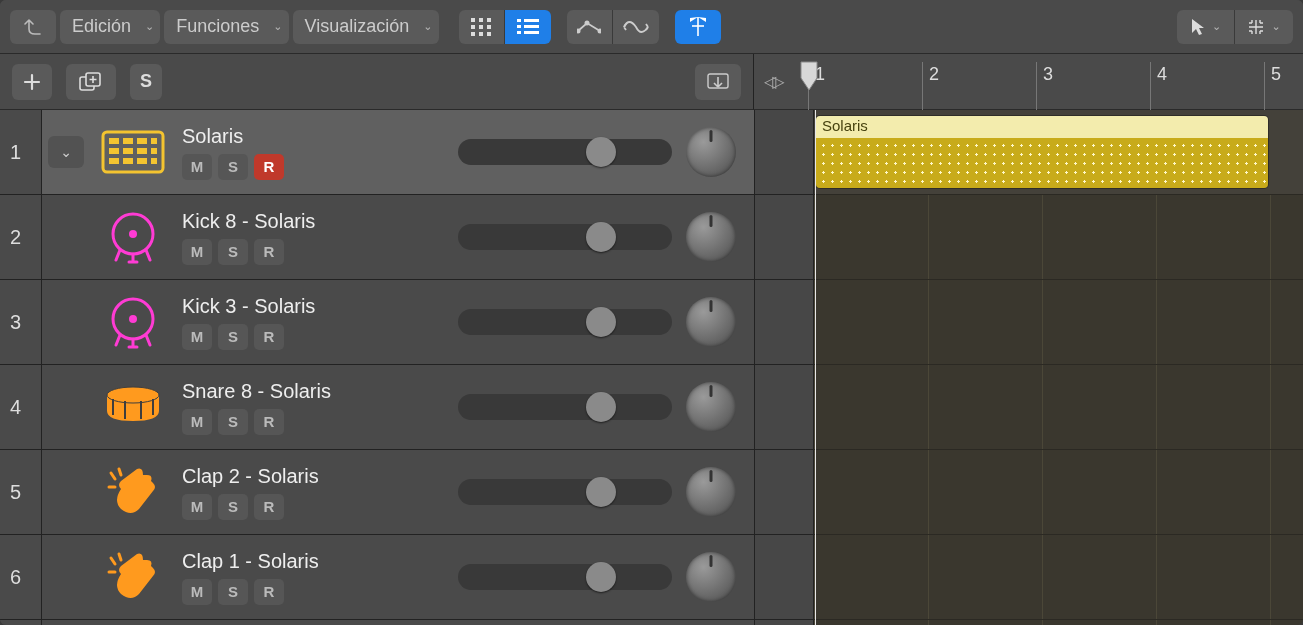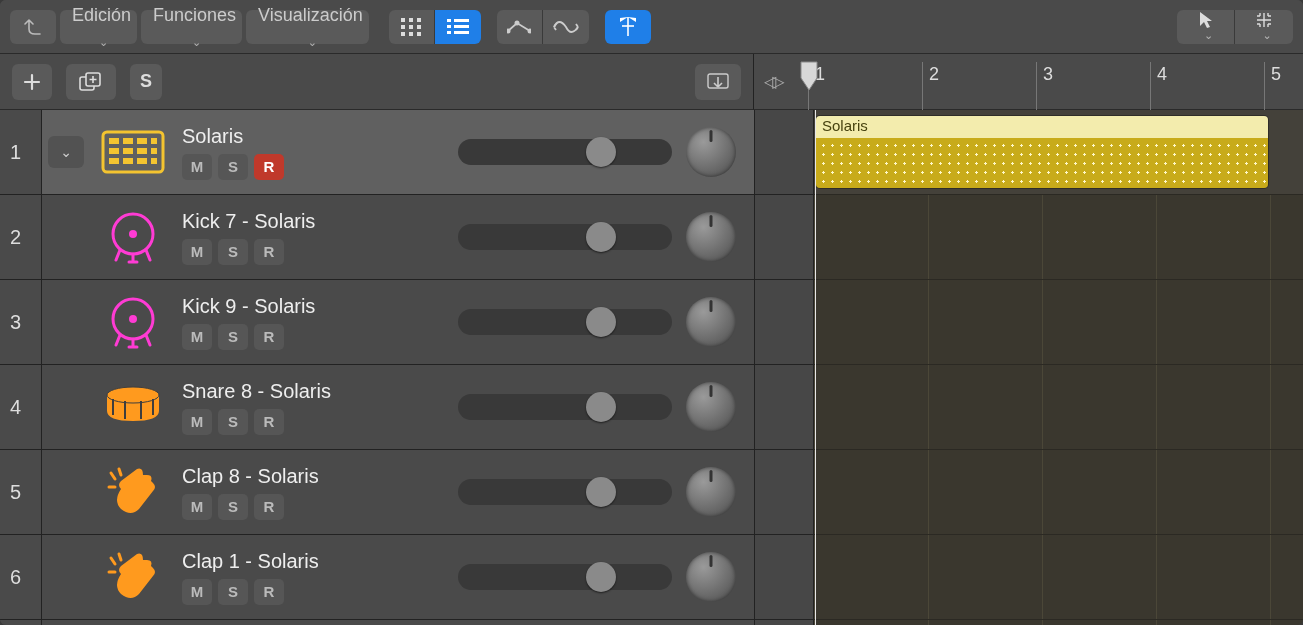--- a/index.html
+++ b/index.html
@@ -35,21 +35,20 @@
     height: 34px;
     min-width: 42px;
     border-radius: 6px;
     background: #5a5a5a;
     display: flex;
     align-items: center;
     justify-content: center;
     padding: 0 12px;
     color: #ccc;
     cursor: default;
-    flex-direction: column;
   }
   .mb-btn.dropdown { padding-right: 6px; gap: 10px; font-size: 18px; font-weight: 400; }
   .mb-btn.dropdown .chev { margin-left: 4px; }
   .mb-btn.icon { padding: 0; width: 46px; }
   .mb-btn.active { background: #1f7fe8; color: #fff; }
   .mb-group { display: flex; gap: 0; }
   .mb-group .mb-btn { border-radius: 0; border-right: 1px solid #3a3a3a; }
   .mb-group .mb-btn:first-child { border-radius: 6px 0 0 6px; }
   .mb-group .mb-btn:last-child  { border-radius: 0 6px 6px 0; border-right: none; }
   .mb-spacer { flex: 1; }
@@ -439,21 +438,21 @@
             <div class="subindent"></div>
       <div class="track-icon ic-pink">
               <svg width="54" height="54" viewBox="0 0 54 54" class="ic-pink">
       <circle cx="27" cy="24" r="20" stroke="currentColor" stroke-width="3" fill="none"></circle>
       <circle cx="27" cy="24" r="4" fill="currentColor"></circle>
       <path d="M14 40 L10 50 M40 40 L44 50" stroke="currentColor" stroke-width="3" stroke-linecap="round"></path>
       <path d="M27 44 L27 52 M23 52 L31 52" stroke="currentColor" stroke-width="3" stroke-linecap="round"></path>
     </svg>
             </div>
       <div class="track-meta">
-        <div class="track-name">Kick 7 - Solaris</div>
+        <div class="track-name">Kick 8 - Solaris</div>
         <div class="msr">
           <div class="pill">M</div>
           <div class="pill">S</div>
           <div class="pill rec ">R</div>
         </div>
       </div>
       <div class="slider-wrap">
         <div class="slider">
           <div class="thumb" style="left:67%"></div>
         </div>
@@ -464,21 +463,21 @@
             <div class="subindent"></div>
       <div class="track-icon ic-pink">
               <svg width="54" height="54" viewBox="0 0 54 54" class="ic-pink">
       <circle cx="27" cy="24" r="20" stroke="currentColor" stroke-width="3" fill="none"></circle>
       <circle cx="27" cy="24" r="4" fill="currentColor"></circle>
       <path d="M14 40 L10 50 M40 40 L44 50" stroke="currentColor" stroke-width="3" stroke-linecap="round"></path>
       <path d="M27 44 L27 52 M23 52 L31 52" stroke="currentColor" stroke-width="3" stroke-linecap="round"></path>
     </svg>
             </div>
       <div class="track-meta">
-        <div class="track-name">Kick 9 - Solaris</div>
+        <div class="track-name">Kick 3 - Solaris</div>
         <div class="msr">
           <div class="pill">M</div>
           <div class="pill">S</div>
           <div class="pill rec ">R</div>
         </div>
       </div>
       <div class="slider-wrap">
         <div class="slider">
           <div class="thumb" style="left:67%"></div>
         </div>
@@ -512,21 +511,21 @@
           </div>
           <div class="track-row child">
             <div class="subindent"></div>
       <div class="track-icon ic-orange">
               <svg width="52" height="50" viewBox="0 0 52 50" class="ic-orange">
       <path d="M14 22 Q10 18 14 14 L30 2 Q36 0 36 8 L40 8 Q46 8 44 14 L46 16 Q50 20 46 24 L32 42 Q24 50 14 42 Q6 34 14 22 Z" fill="currentColor"></path>
       <path d="M4 10 L0 4 M10 6 L8 0 M4 18 L-2 18" stroke="currentColor" stroke-width="3" stroke-linecap="round" transform="translate(4,2)"></path>
     </svg>
             </div>
       <div class="track-meta">
-        <div class="track-name">Clap 8 - Solaris</div>
+        <div class="track-name">Clap 2 - Solaris</div>
         <div class="msr">
           <div class="pill">M</div>
           <div class="pill">S</div>
           <div class="pill rec ">R</div>
         </div>
       </div>
       <div class="slider-wrap">
         <div class="slider">
           <div class="thumb" style="left:67%"></div>
         </div>

